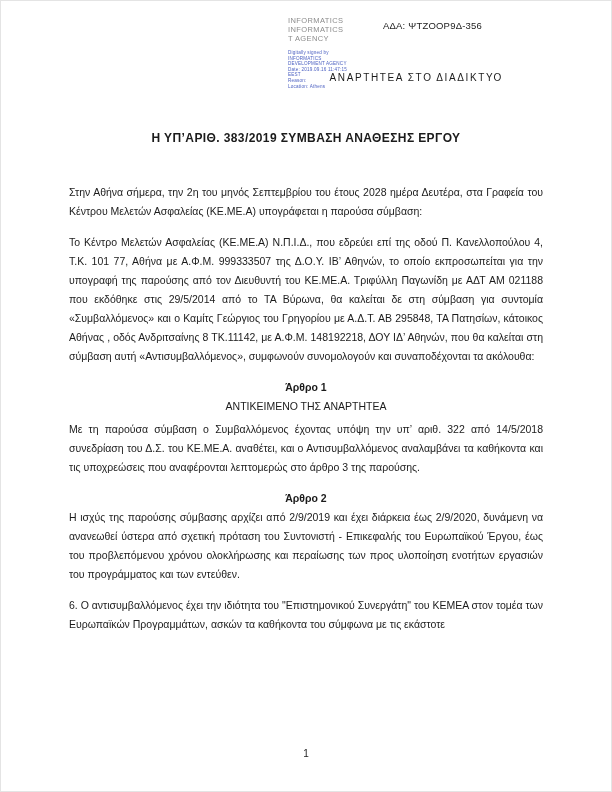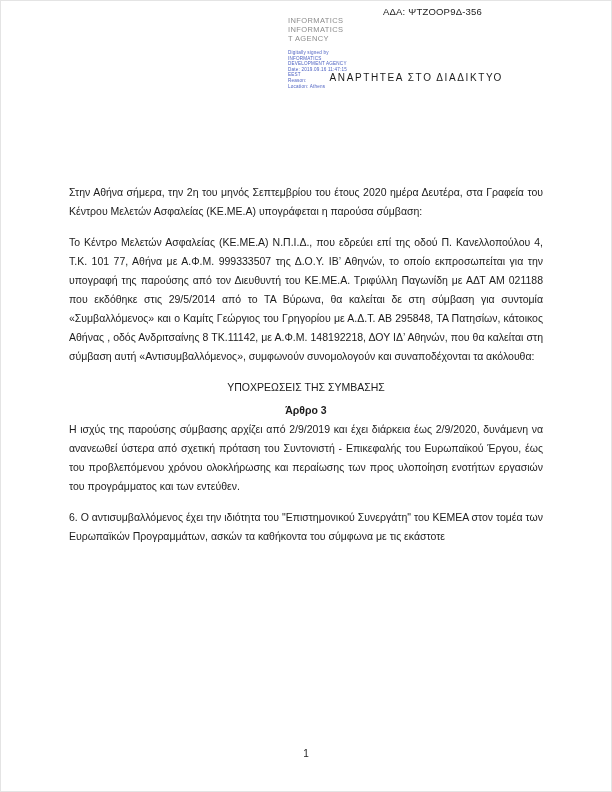--- a/index.html
+++ b/index.html
@@ -12,21 +12,21 @@
     width: 612px;
     height: 792px;
     background: #ffffff;
     overflow: hidden;
     font-family: "Liberation Sans", sans-serif;
     color: #1b1b1b;
     box-shadow: inset 0 0 0 1px #e4e4e4;
   }
   .ada {
     position: absolute;
-    top: 6px;
+    top: 20px;
     right: 130px;
     font-size: 9.5px;
     letter-spacing: 0.2px;
     color: #222222;
   }
   .stamp {
     position: absolute;
     top: 16px;
     left: 288px;
     display: flex;
@@ -120,31 +120,34 @@
       <div>DEVELOPMENT AGENCY</div>
       <div>Date: 2019.09.16 11:47:15</div>
       <div>EEST</div>
       <div>Reason:</div>
       <div>Location: Athens</div>
     </div>
   </div>
 
   <div class="publish-notice">ΑΝΑΡΤΗΤΕΑ ΣΤΟ ΔΙΑΔΙΚΤΥΟ</div>
 
+  <div class="doc-title">Η ΥΠ’ΑΡΙΘ. 383/2019 ΣΥΜΒΑΣΗ ΑΝΑΘΕΣΗΣ ΕΡΓΟΥ</div>
 
   <div class="content">
-    <p class="para">Στην Αθήνα σήμερα, την 2η του μηνός Σεπτεμβρίου του έτους 2020 ημέρα Δευτέρα, στα Γραφεία του Κέντρου Μελετών Ασφαλείας (ΚΕ.ΜΕ.Α) υπογράφεται η παρούσα σύμβαση:</p>
+    <p class="para">Στην Αθήνα σήμερα, την 2η του μηνός Σεπτεμβρίου του έτους 2028 ημέρα Δευτέρα, στα Γραφεία του Κέντρου Μελετών Ασφαλείας (ΚΕ.ΜΕ.Α) υπογράφεται η παρούσα σύμβαση:</p>
     <p class="para">Το Κέντρο Μελετών Ασφαλείας (ΚΕ.ΜΕ.Α) Ν.Π.Ι.Δ., που εδρεύει επί της οδού Π. Κανελλοπούλου 4, Τ.Κ. 101 77, Αθήνα με Α.Φ.Μ. 999333507 της Δ.Ο.Υ. ΙΒ’ Αθηνών, το οποίο εκπροσωπείται για την υπογραφή της παρούσης από τον  Διευθυντή του ΚΕ.ΜΕ.Α. Τριφύλλη Παγωνίδη με ΑΔΤ ΑΜ 021188 που εκδόθηκε στις 29/5/2014 από το ΤΑ Βύρωνα, θα καλείται δε στη σύμβαση για συντομία «Συμβαλλόμενος» και ο Καμίτς Γεώργιος του Γρηγορίου με Α.Δ.Τ. ΑΒ 295848, ΤΑ Πατησίων, κάτοικος Αθήνας , οδός Ανδριτσαίνης 8 ΤΚ.11142, με Α.Φ.Μ. 148192218, ΔΟΥ ΙΔ’ Αθηνών, που θα καλείται στη σύμβαση αυτή «Αντισυμβαλλόμενος», συμφωνούν συνομολογούν και συναποδέχονται τα ακόλουθα:</p>
 
     <div class="article">
-      <div class="art-subheading">ΥΠΟΧΡΕΩΣΕΙΣ ΤΗΣ ΣΥΜΒΑΣΗΣ</div>
+      <div class="art-heading">Άρθρο 1</div>
+      <div class="art-subheading">ΑΝΤΙΚΕΙΜΕΝΟ ΤΗΣ ΑΝΑΡΤΗΤΕΑ</div>
+      <p class="para">Με τη παρούσα σύμβαση ο Συμβαλλόμενος έχοντας υπόψη την υπ’ αριθ. 322 από 14/5/2018 συνεδρίαση του Δ.Σ. του ΚΕ.ΜΕ.Α. αναθέτει, και ο Αντισυμβαλλόμενος αναλαμβάνει τα καθήκοντα και τις υποχρεώσεις που αναφέρονται λεπτομερώς στο άρθρο 3 της παρούσης.</p>
     </div>
 
     <div class="article">
-      <div class="art-heading">Άρθρο 3</div>
+      <div class="art-heading">Άρθρο 2</div>
       <p class="para">Η ισχύς της παρούσης σύμβασης αρχίζει από 2/9/2019 και έχει διάρκεια έως 2/9/2020, δυνάμενη να ανανεωθεί ύστερα από σχετική πρόταση του Συντονιστή - Επικεφαλής του Ευρωπαϊκού Έργου, έως του προβλεπόμενου χρόνου ολοκλήρωσης και περαίωσης των προς υλοποίηση ενοτήτων εργασιών του προγράμματος και των εντεύθεν.</p>
     </div>
 
     <div class="article">
       <p class="para">6.  Ο αντισυμβαλλόμενος έχει την ιδιότητα του "Επιστημονικού Συνεργάτη" του ΚΕΜΕΑ στον τομέα των Ευρωπαϊκών Προγραμμάτων, ασκών τα καθήκοντα του σύμφωνα με τις εκάστοτε</p>
     </div>
   </div>
 
   <div class="page-number">1</div>
 

